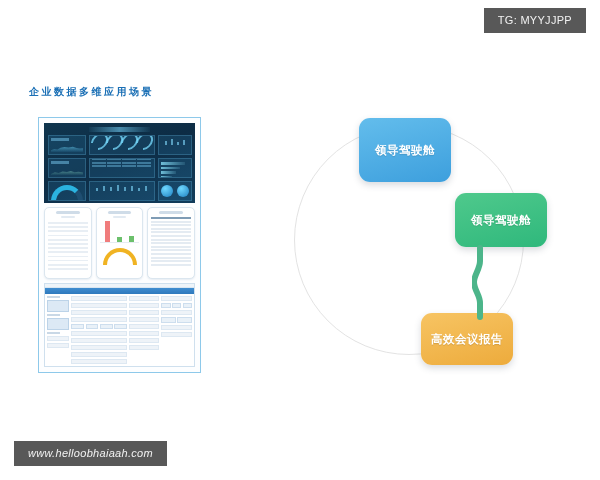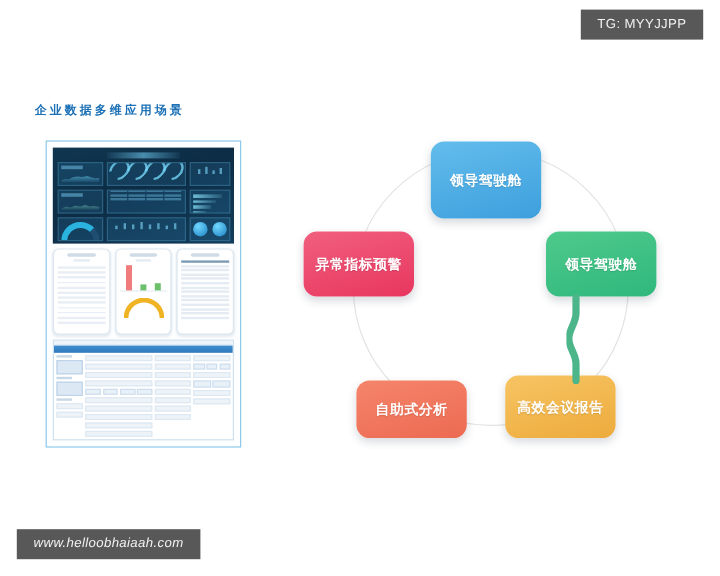--- a/index.html
+++ b/index.html
@@ -404,23 +404,21 @@
   <div class="cycle">
 
     <div class="ring"></div>
 
     <div class="node n-top">领导驾驶舱</div>
 
     <div class="node n-right">领导驾驶舱</div>
 
     <div class="node n-bright">高效会议报告</div>
 
-    <div class="node n-bleft">自助式分析</div>
-
-    <div class="node n-left">异常指标预警</div>
+
 
     <svg class="brace" viewBox="0 0 40 75">
       <path d="M8 3 C8 3 8 12 8 16 C8 24 2 30 2 37 C2 45 8 50 8 58 C8 63 8 72 8 72" fill="none" stroke="#4cb58a" stroke-width="6" stroke-linecap="round" stroke-linejoin="round"></path>
     </svg>
 
   </div>
 
 </div>
 
 </body></html>

